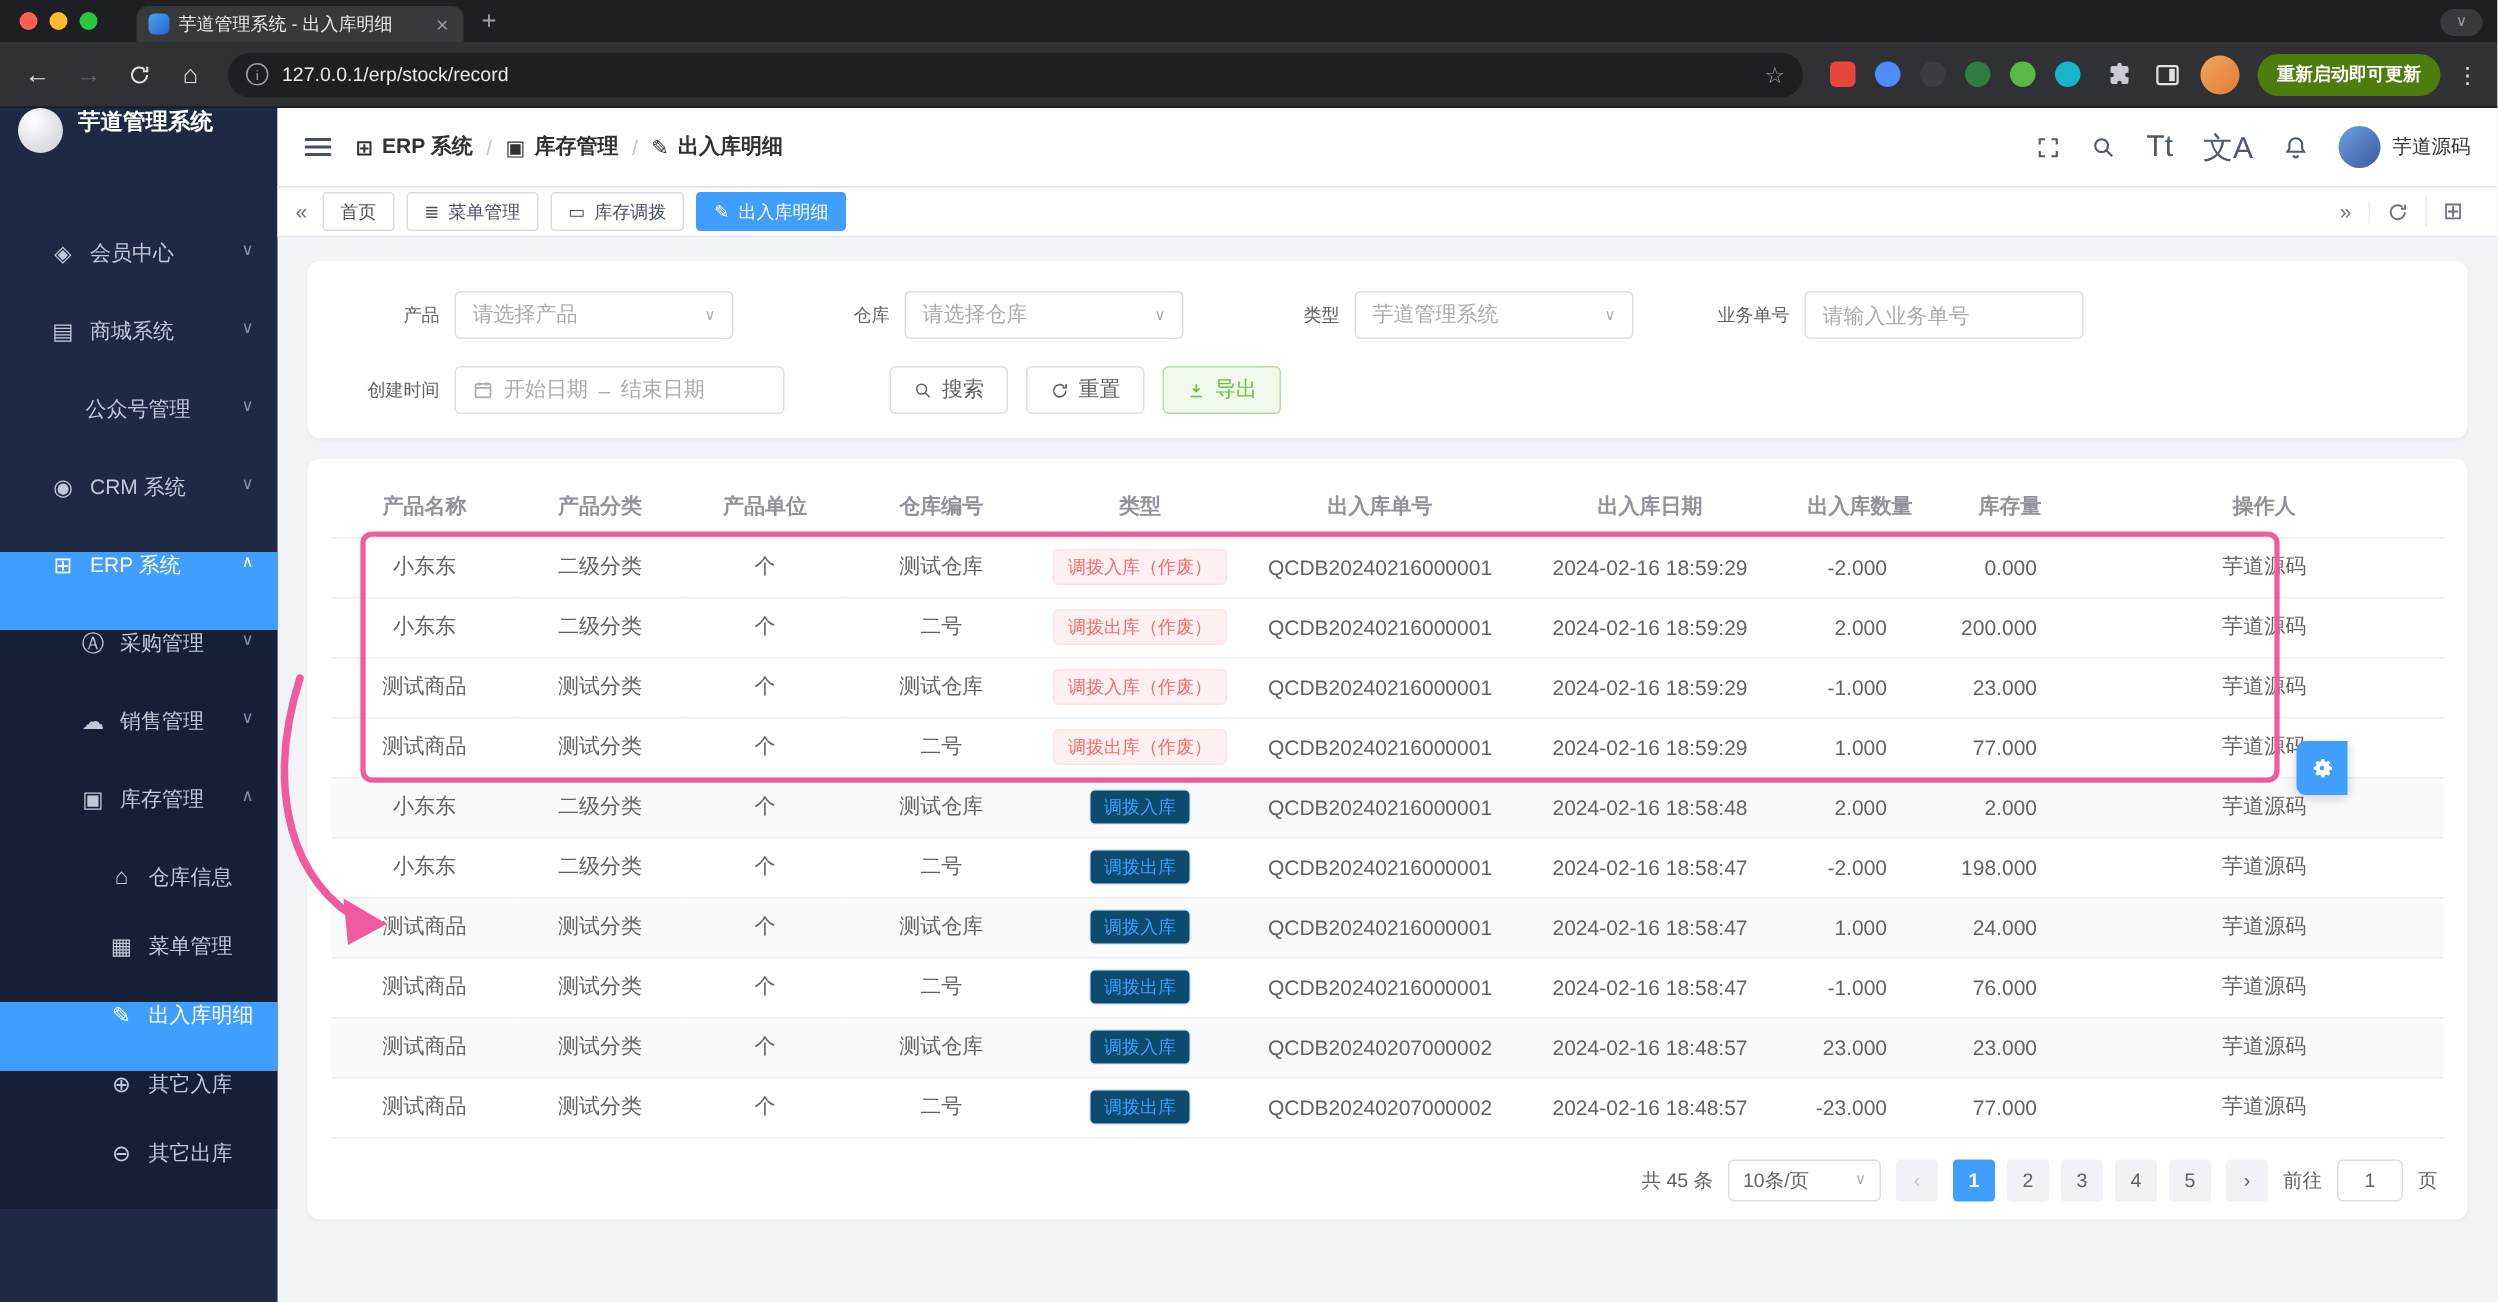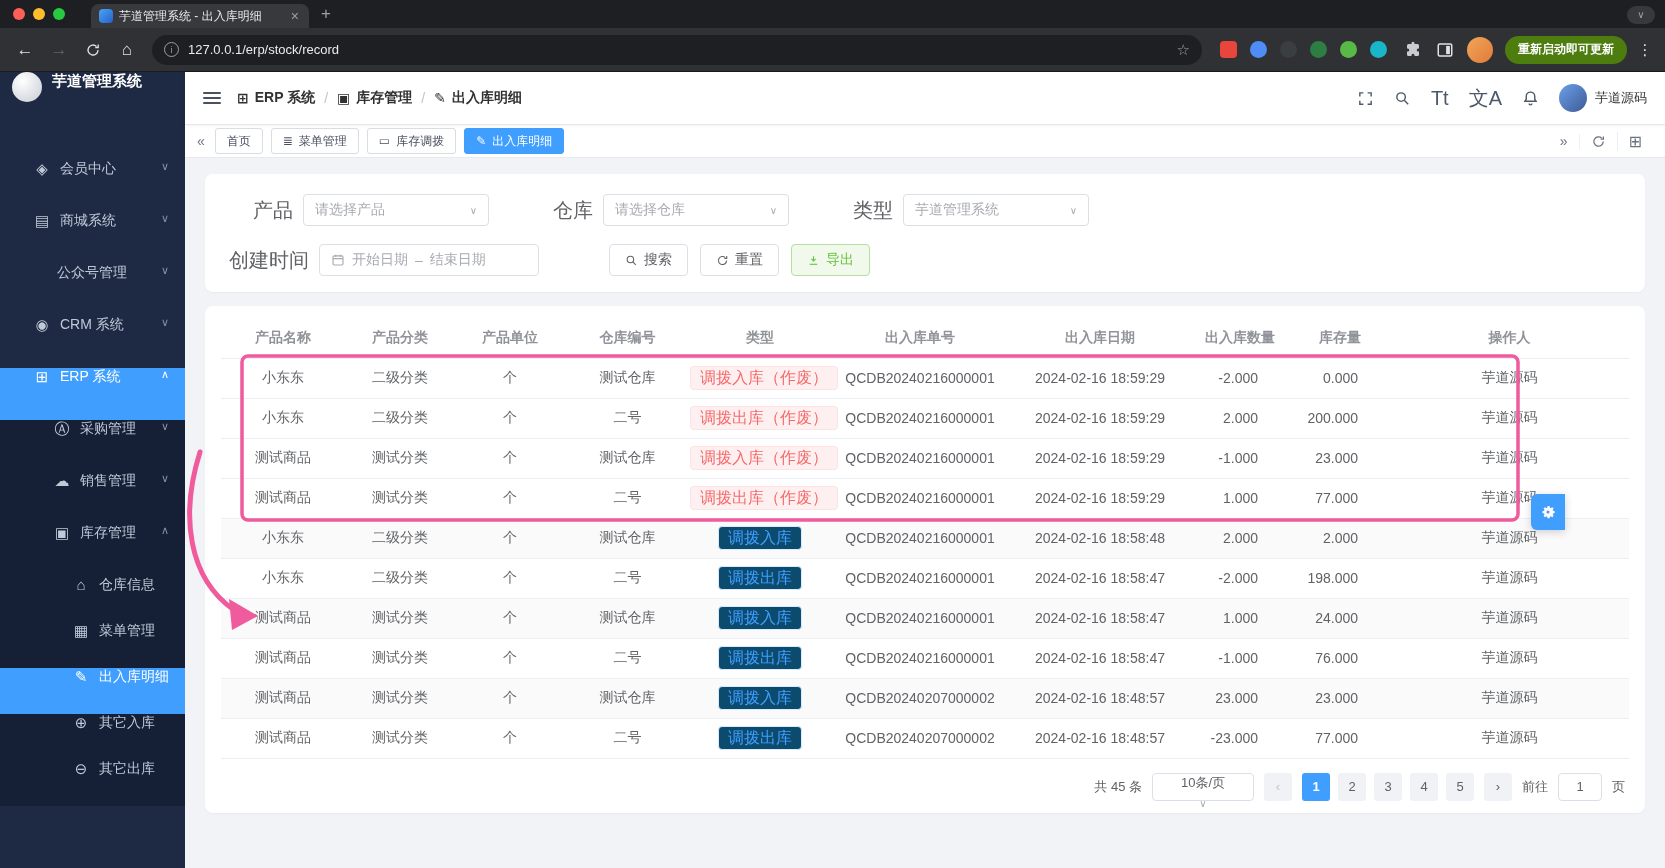--- a/index.html
+++ b/index.html
@@ -90,21 +90,21 @@
   .tags-right > :first-child { border-left:none; }
 
   .content { flex:1; padding:16px 20px; overflow:hidden; }
 
   
   .filter-card { background:#fff; border-radius:8px; padding:20px 24px 16px;
     box-shadow:0 1px 2px rgba(0,0,0,.04); }
   .filter-row { display:flex; align-items:center; }
   .filter-row.first { margin-bottom:18px; }
   .filter-item { display:flex; align-items:center; margin-right:40px; }
-  .filter-label { min-width:64px; text-align:right; margin-right:10px; font-size:20px; color:#606266; white-space:nowrap; }
+  .filter-label { min-width:64px; text-align:right; margin-right:10px; font-size:12px; color:#606266; white-space:nowrap; }
   .select-box, .input-box, .range-box { width:186px; height:32px; border:1px solid #dcdfe6;
     border-radius:4px; background:#fff; display:flex; align-items:center; padding:0 11px;
     font-size:14px; color:#a8abb2; gap:7px; }
   .select-box .ph { flex:1; white-space:nowrap; overflow:hidden; }
   .sel-chev { font-size:10px; color:#a8abb2; }
   input.input-box { display:inline-block; padding:0 11px; color:#606266; }
   input::placeholder { color:#a8abb2; }
   .range-box { width:220px; }
   .range-box .ph { white-space:nowrap; }
   .btn { height:32px; padding:0 15px; border-radius:4px; border:1px solid #dcdfe6; background:#fff;
@@ -118,30 +118,30 @@
   table { width:100%; border-collapse:collapse; font-size:14px; color:#606266; table-layout:fixed; }
   th { height:40px; color:#909399; font-weight:600; font-size:14px; border-bottom:1px solid #ebeef5;
     text-align:center; white-space:nowrap; }
   td { height:40px; border-bottom:1px solid #ebeef5; text-align:center; white-space:nowrap; }
   tbody tr:nth-child(2n+5) { background:#fafafa; }
   th.col-0{width:124px} th.col-1{width:110px} th.col-2{width:110px} th.col-3{width:125px}
   th.col-4{width:140px} th.col-5{width:180px} th.col-6{width:180px} th.col-7{width:100px}
   th.col-8{width:100px}
   td.cell-quantity, td.cell-stock { text-align:right; padding-right:32px; }
   th.col-7, th.col-8 { text-align:center; }
-  .badge { display:inline-block; padding:2px 9px; border-radius:4px; font-size:16px; line-height:18px;
+  .badge { display:inline-block; padding:2px 9px; border-radius:4px; font-size:12px; line-height:18px;
     border:1px solid transparent; }
   .badge.danger { background:#fef0f0; border-color:#fde2e2; color:#f56c6c; }
   .badge.primary { background:#0c4a6e; border-color:#d9ecff; color:#409eff; }
 
   
   .pager { display:flex; justify-content:flex-end; align-items:center; gap:10px; margin-top:14px;
     font-size:13px; color:#606266; padding-right:4px; }
   .page-size { width:102px; height:28px; border:1px solid #dcdfe6; border-radius:4px; display:flex;
-    align-items:center; padding:0 9px; gap:6px; color:#606266; font-size:13px; background:#fff;flex-direction:column; }
+    align-items:center; padding:0 9px; gap:6px; color:#606266; font-size:13px; background:#fff; }
   .page-size .ph { flex:1; }
   .page-btn { min-width:28px; height:28px; border:none; border-radius:3px; background:#f0f2f5;
     color:#606266; font-size:13px; cursor:pointer; }
   .page-btn.active { background:#409eff; color:#fff; font-weight:bold; }
   .page-btn.disabled { color:#c0c4cc; }
   .page-list { display:flex; gap:8px; }
   .goto-input { width:44px; height:28px; border:1px solid #dcdfe6; border-radius:4px;
     text-align:center; font-size:13px; color:#606266; }
 
   
@@ -384,20 +384,24 @@
                 <span class="sel-chev">∨</span>
               </div>
             </div>
             <div class="filter-item">
               <span class="filter-label">类型</span>
               <div class="select-box">
                 <span class="ph">芋道管理系统</span>
                 <span class="sel-chev">∨</span>
               </div>
             </div>
+            <div class="filter-item">
+              <span class="filter-label">业务单号</span>
+              <input class="input-box" placeholder="请输入业务单号" style="">
+            </div>
           </div>
           <div class="filter-row">
             <div class="filter-item">
               <span class="filter-label">创建时间</span>
               <div class="range-box">
                 <svg class="ic" width="14" height="14" viewBox="0 0 24 24">
                     <rect x="3.5" y="5" width="17" height="15.5" rx="2" fill="none" stroke="#a8abb2" stroke-width="2"></rect>
                     <path d="M3.5 9.5h17M8 3v4M16 3v4" stroke="#a8abb2" stroke-width="2"></path>
                   </svg>
                 <span class="ph">开始日期</span>

